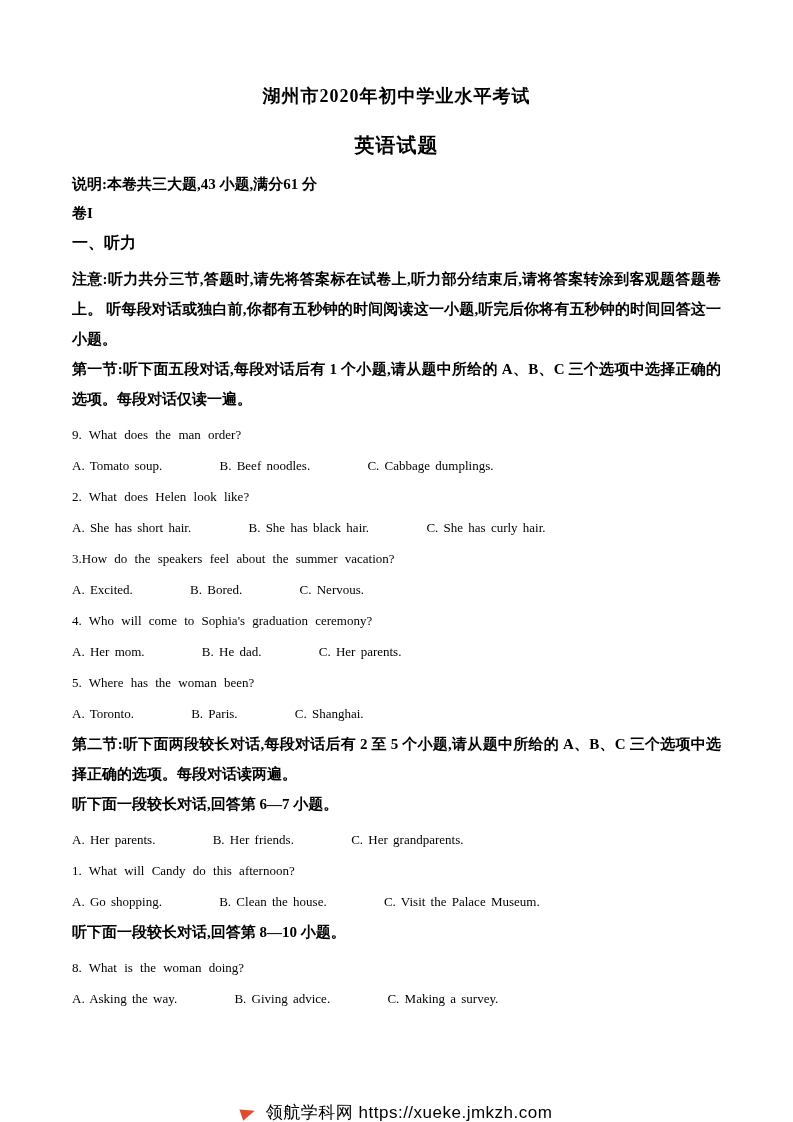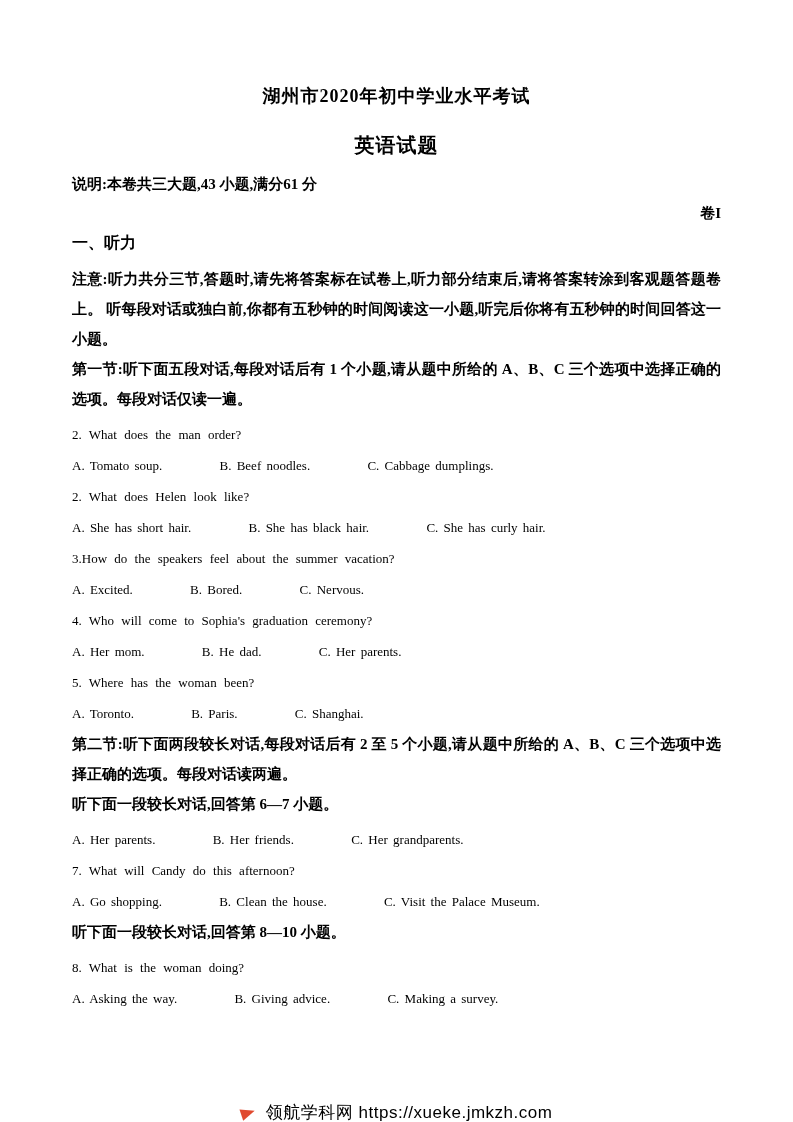--- a/index.html
+++ b/index.html
@@ -32,21 +32,21 @@
     text-align: center;
     margin: 0 0 16px 0;
     letter-spacing: 1px;
   }
   .bold-line {
     font-size: 15px;
     font-weight: bold;
     margin: 0 0 10px 0;
   }
   .centered {
-    text-align: right;
+    text-align: left;
   }
   .section-heading {
     font-size: 16px;
     font-weight: bold;
     margin: 4px 0 10px 0;
   }
   .bold-para {
     font-size: 15px;
     font-weight: bold;
     line-height: 30px;
@@ -114,21 +114,21 @@
 
   <p class="bold-line">说明:本卷共三大题,43 小题,满分61 分</p>
   <p class="bold-line centered">卷I</p>
 
   <p class="section-heading">一、听力</p>
 
   <p class="bold-para">注意:听力共分三节,答题时,请先将答案标在试卷上,听力部分结束后,请将答案转涂到客观题答题卷上。 听每段对话或独白前,你都有五秒钟的时间阅读这一小题,听完后你将有五秒钟的时间回答这一小题。</p>
   <p class="bold-para">第一节:听下面五段对话,每段对话后有 1 个小题,请从题中所给的 A、B、C 三个选项中选择正确的选项。每段对话仅读一遍。</p>
 
   <div class="question first-question">
-    <p class="q-text">2. What does the man order?</p>
+    <p class="q-text">9. What does the man order?</p>
     <p class="q-options">
       <span class="opt">A. Tomato soup.</span>
       <span class="opt">B. Beef noodles.</span>
       <span class="opt">C. Cabbage dumplings.</span>
     </p>
   </div>
 
   <div class="question">
     <p class="q-text">2. What does Helen look like?</p>
     <p class="q-options">
@@ -170,21 +170,21 @@
 
   <div class="question first-question">
     <p class="q-options">
       <span class="opt">A. Her parents.</span>
       <span class="opt">B. Her friends.</span>
       <span class="opt">C. Her grandparents.</span>
     </p>
   </div>
 
   <div class="question">
-    <p class="q-text">7. What will Candy do this afternoon?</p>
+    <p class="q-text">1. What will Candy do this afternoon?</p>
     <p class="q-options">
       <span class="opt">A. Go shopping.</span>
       <span class="opt">B. Clean the house.</span>
       <span class="opt">C. Visit the Palace Museum.</span>
     </p>
   </div>
 
   <p class="bold-para">听下面一段较长对话,回答第 8—10 小题。</p>
 
   <div class="question first-question">

